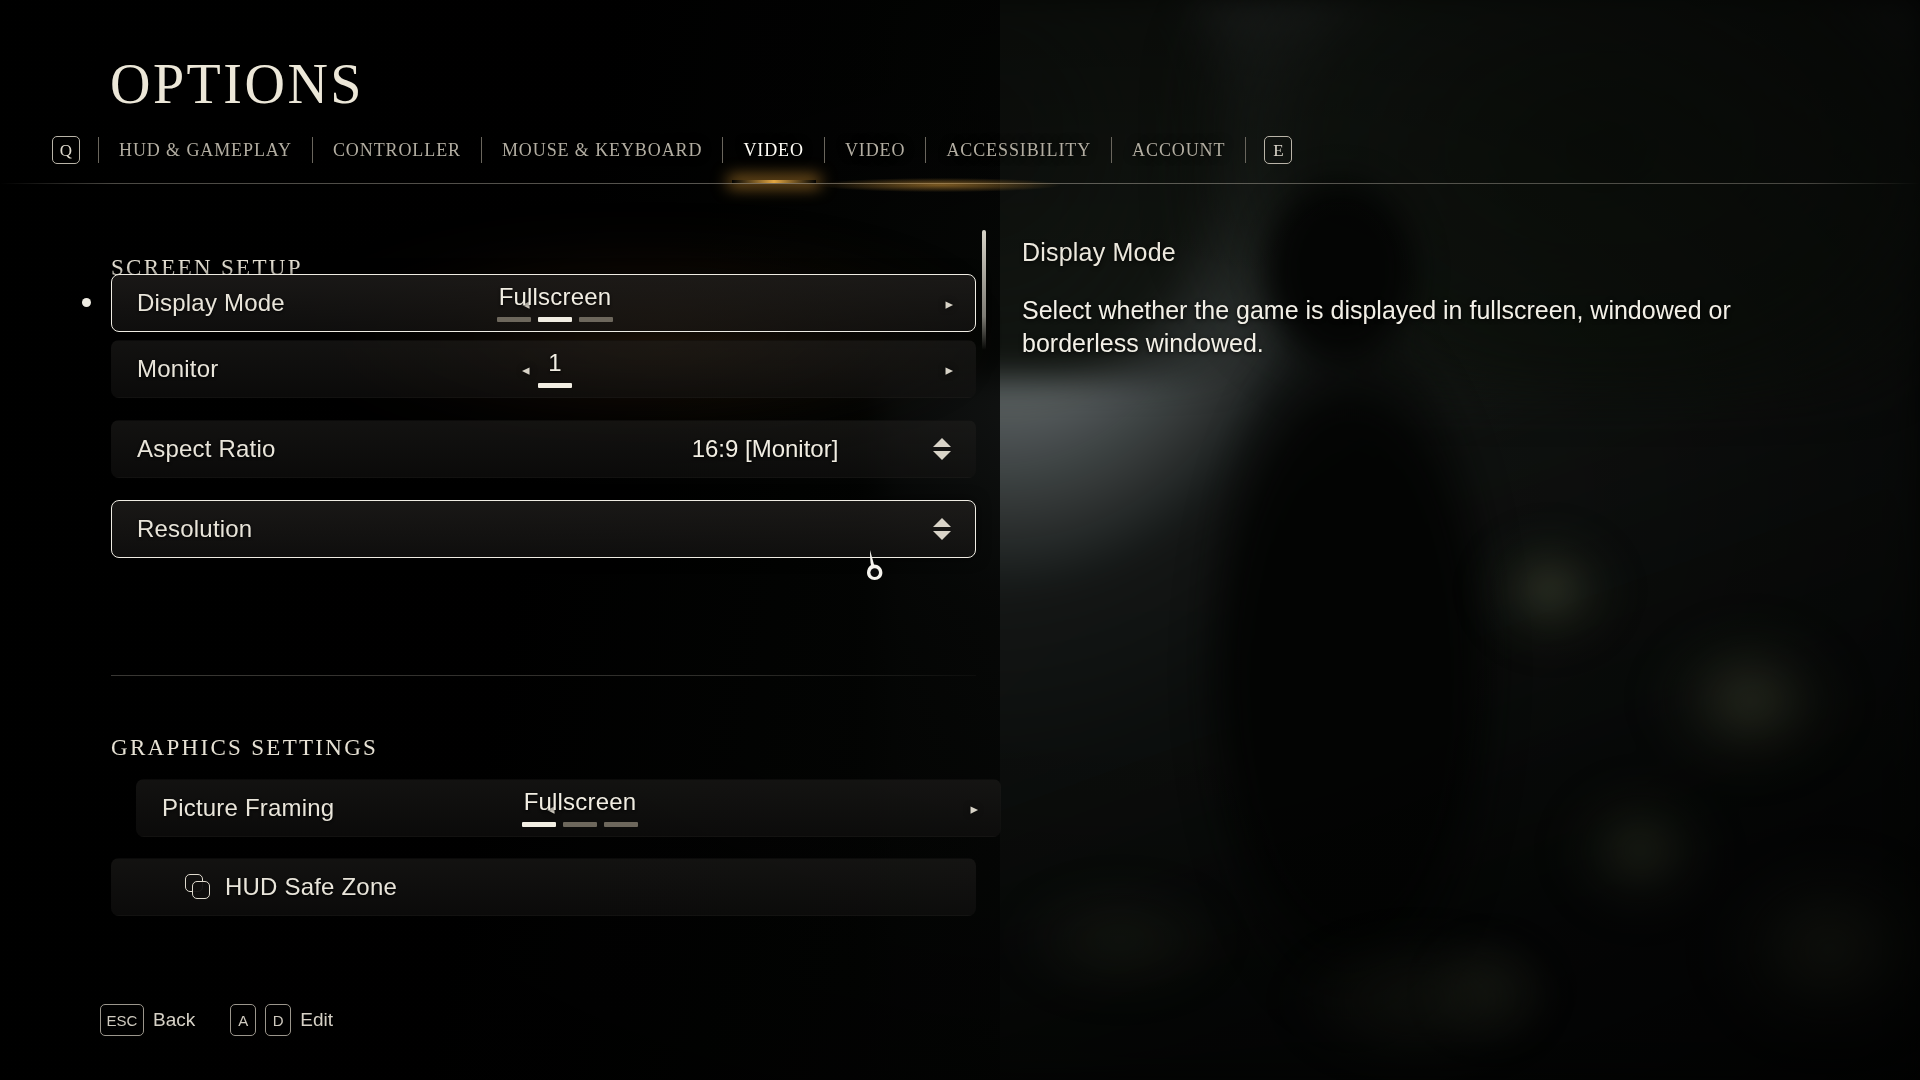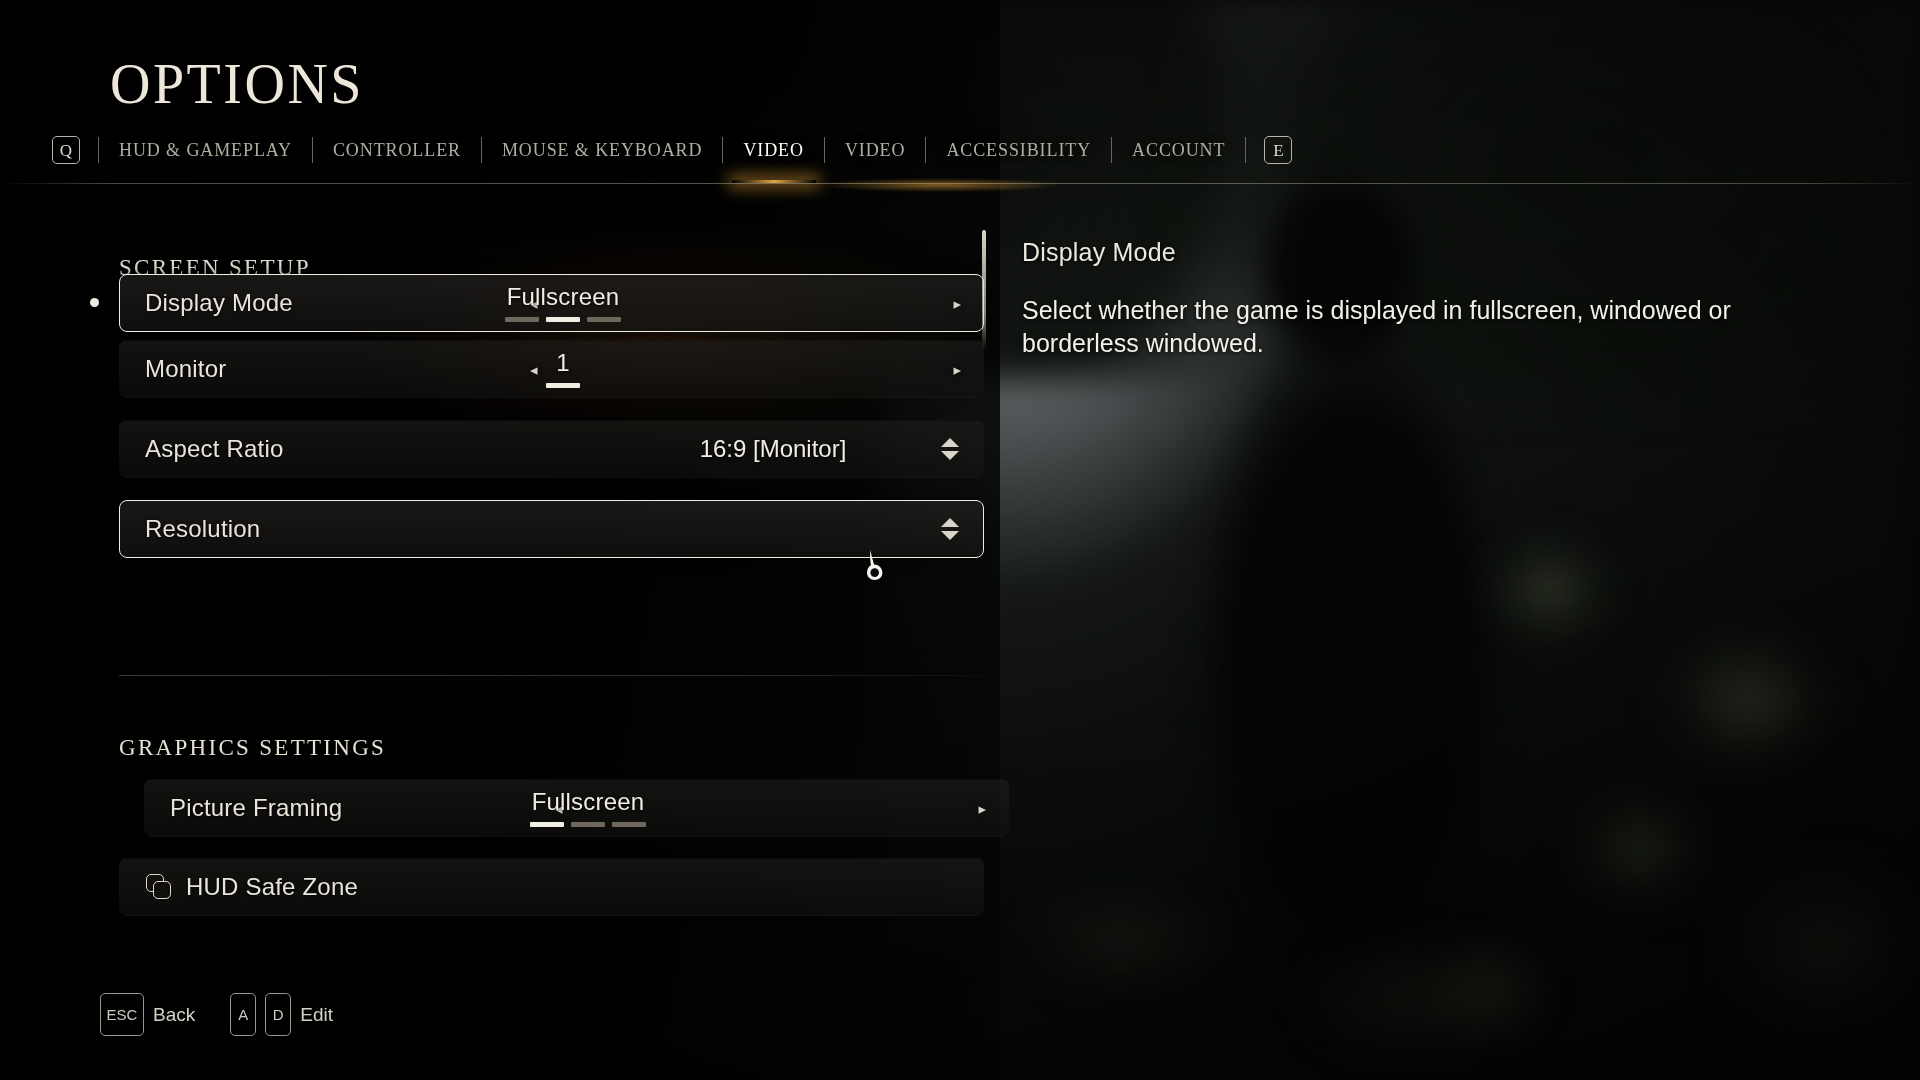--- a/index.html
+++ b/index.html
@@ -107,21 +107,21 @@
   #header-rule {
     position:absolute; left:0; top:183px; width:1920px; height:1px;
     background:linear-gradient(90deg, rgba(150,146,136,0.0) 0%, rgba(150,146,136,0.5) 6%, rgba(165,160,150,0.55) 50%, rgba(150,146,136,0.45) 94%, rgba(150,146,136,0) 100%);
   }
   #header-glow {
     position:absolute; left:820px; top:178px; width:240px; height:14px;
     background:radial-gradient(ellipse at 50% 50%, rgba(222,160,60,0.55) 0%, rgba(222,160,60,0) 72%);
   }
 
   
-  #left-col { position:absolute; left:8px; top:0; width:1000px; height:802px; }
+  #left-col { position:absolute; left:0; top:0; width:1000px; height:802px; }
   .section-title {
     font-family:"Liberation Serif", serif;
     font-size:23px; letter-spacing:2.3px; color:#e6e1d4;
     text-shadow:0 0 10px rgba(0,0,0,0.8);
   }
   #screen-setup-title { position:absolute; left:111px; top:255px; }
   #graphics-title     { position:absolute; left:111px; top:735px; }
 
   .row {
     position:absolute; left:111px; width:865px; height:58px;
@@ -219,21 +219,21 @@
     width:720px; text-shadow:0 1px 4px rgba(0,0,0,0.9);
   }
 
   
   #footer {
     position:absolute; left:100px; bottom:44px;
     display:flex; align-items:center; gap:9px;
   }
   .fkey {
     display:inline-flex; align-items:center; justify-content:center;
-    min-width:26px; height:43px; padding:0 5px;
+    min-width:26px; height:32px; padding:0 5px;
     border:1.6px solid #9b968c; border-radius:5px;
     font-size:15px; color:#cfcabf; line-height:1;
   }
   .fkey.wide { min-width:44px; }
   .ftext { font-size:19px; color:#d6d1c6; margin-right:26px; }
   .ftext.tight { margin-right:0; }
 
   
   #cursor { position:absolute; left:862px; top:548px; width:26px; height:32px; }
 </style>
@@ -348,21 +348,21 @@
         <span class="value">Fullscreen</span>
         <span class="segs">
           <span class="seg on"></span>
           <span class="seg"></span>
           <span class="seg"></span>
         </span>
       </span>
       <span class="arrow right">▸</span>
     </div>
 
-    <div class="row icon-row" style="top:858px;">
+    <div class="row icon-row" style="top:858px;padding-left:47px;">
       <span class="icon-stack">
         <span class="sq back"></span>
         <span class="sq front"></span>
       </span>
       <span class="label">HUD Safe Zone</span>
     </div>
   </div>
 
   <div id="desc">
     <div id="desc-accent"></div>

